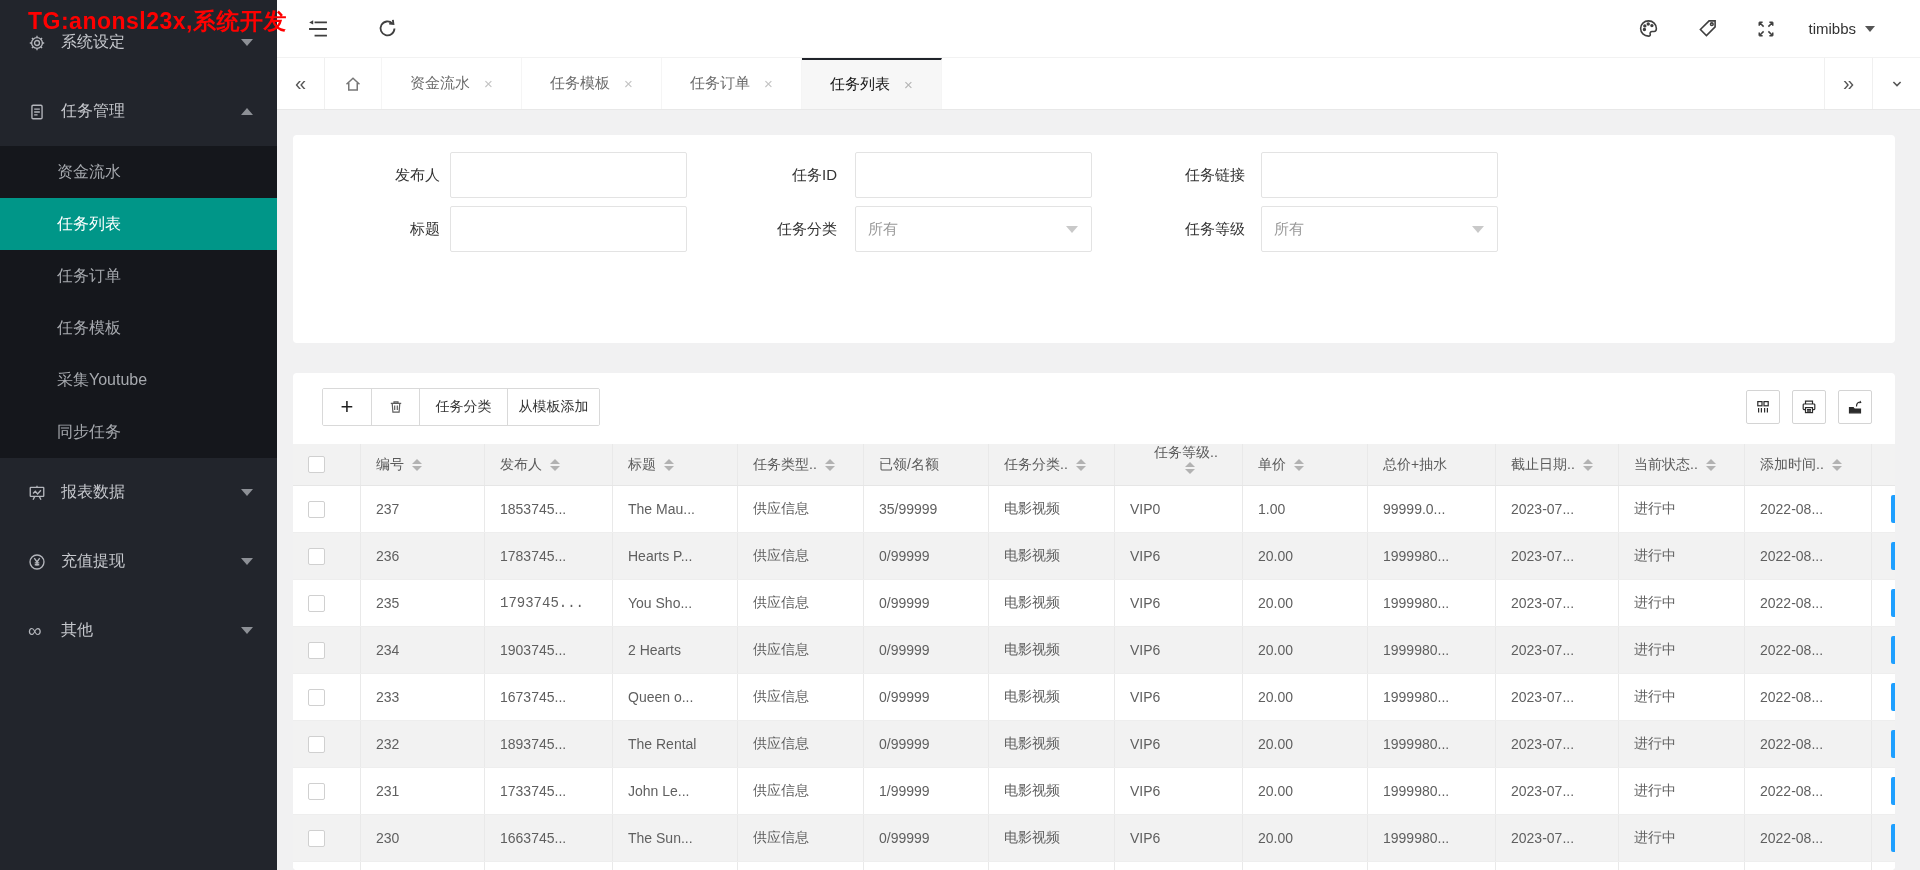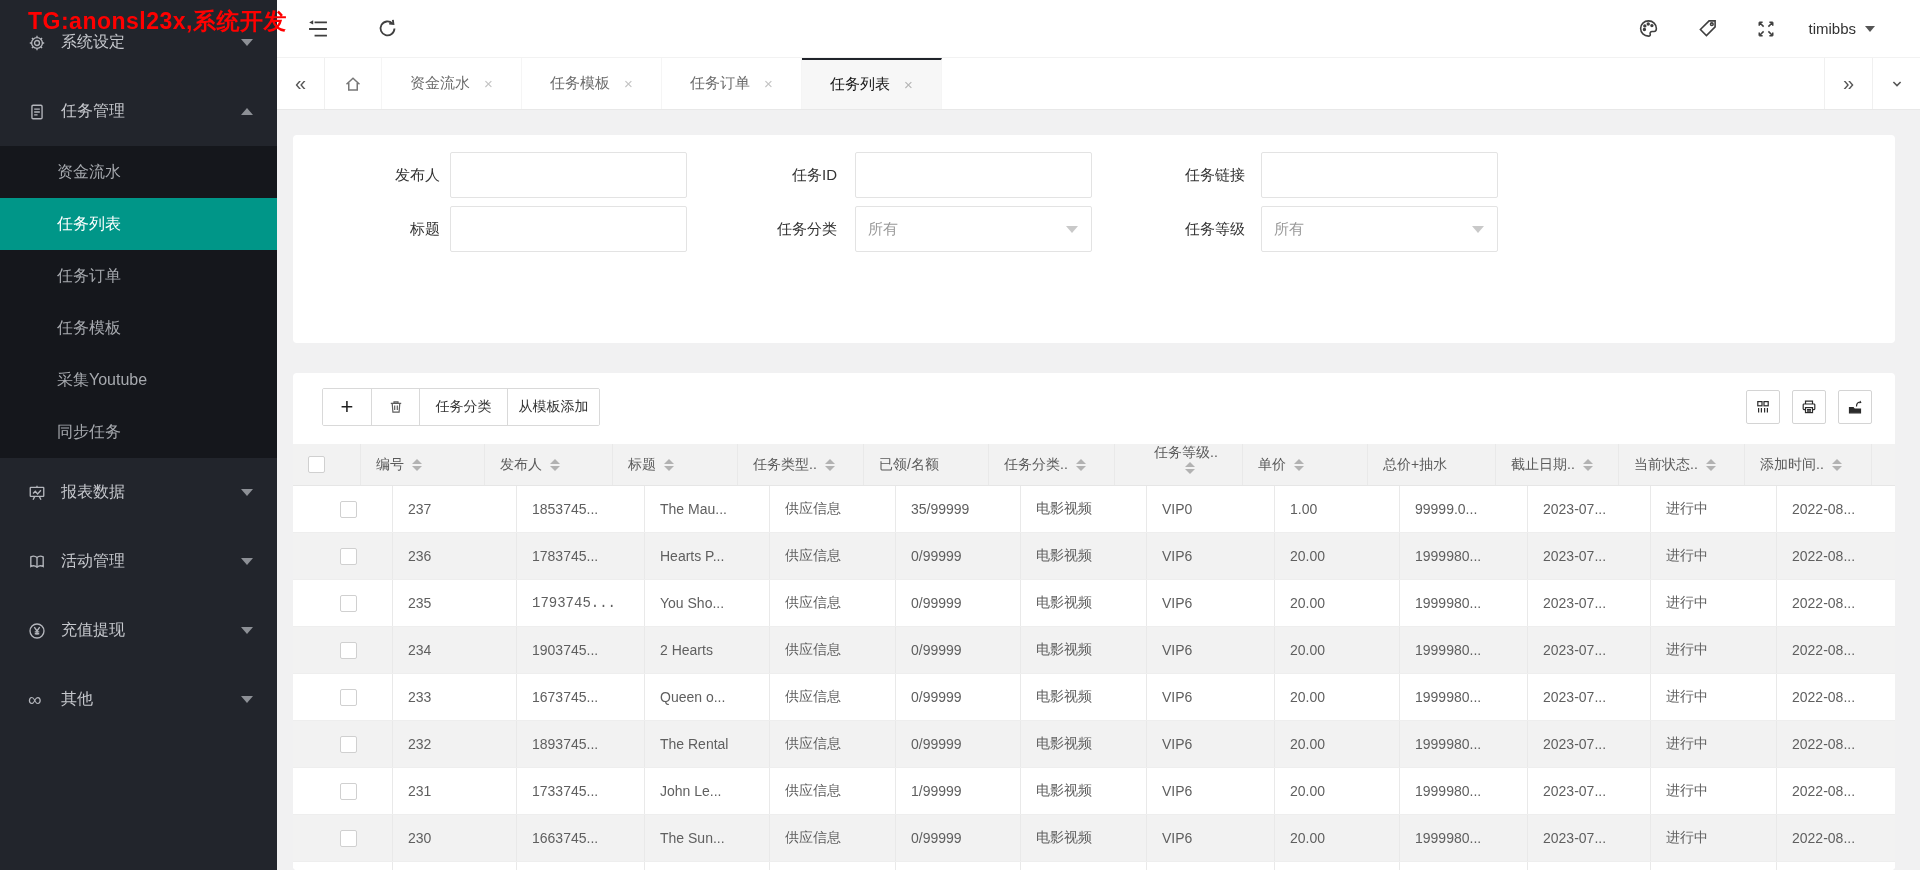--- a/index.html
+++ b/index.html
@@ -67,21 +67,21 @@
   .g-btn:first-child { border-left:none; }
   .g-btn.add { width:48px; font-size:22px; color:#1f1f1f; }
   .g-btn.del { width:48px; color:#5d5d5d; }
   .g-btn.cat { width:88px; }
   .g-btn.tpl { width:92px; }
   .right-tools { margin-left:auto; display:flex; gap:12px; }
   .sq-btn { width:34px; height:34px; border:1px solid #d4d4d4; border-radius:2px; background:#fff; display:flex; align-items:center; justify-content:center; color:#2b2b2b; cursor:pointer; }
 
   .tbl { margin-top:18px; font-size:14px; color:#5f5f5f; }
   .th-row { display:flex; height:42px; background:#f2f2f2; border-bottom:1px solid #e6e6e6; color:#5a5a5a; }
-  .trow { display:flex; height:47px; background:#fff; border-bottom:1px solid #eeeeee;padding-left:32px; }
+  .trow { display:flex; height:47px; background:#fff; border-bottom:1px solid #eeeeee; }
   .trow.alt { background:#f2f2f2; }
   .cell { flex:0 0 auto; display:flex; align-items:center; padding-left:15px; border-right:1px solid #e9e9e9; overflow:hidden; white-space:nowrap; }
   .cell.action { border-right:none; padding-left:0; }
   .cb { width:17px; height:17px; border:1px solid #d0d0d0; border-radius:2px; background:#fff; display:inline-block; cursor:pointer; }
   .sort { display:inline-flex; flex-direction:column; margin-left:8px; gap:2px; cursor:pointer; }
   .s-up { width:0; height:0; border-left:5px solid transparent; border-right:5px solid transparent; border-bottom:5px solid #b2b2b2; }
   .s-dn { width:0; height:0; border-left:5px solid transparent; border-right:5px solid transparent; border-top:5px solid #b2b2b2; }
   .action-btn { margin-left:19px; width:60px; height:28px; background:#1E9FFF; border-radius:2px; cursor:pointer; }
 </style>
 </head>
@@ -136,30 +136,20 @@
         </div>
         <div class="menu-item">
           <span class="svg-i mi-icon">
             <svg width="18" height="18" viewBox="0 0 16 16" fill="none" stroke="currentColor" stroke-width="1.2">
               <rect x="2" y="3" width="12" height="8" rx="0.5"></rect>
               <path d="M4.5 8.5 L6.5 6.5 L8.5 8.8 L11.5 5.5"></path>
               <path d="M6 11 L4.5 14 M10 11 L11.5 14 M8 3 V1.5"></path>
             </svg>
           </span>
           <span class="mi-label">报表数据</span>
-          <span class="caret"></span>
-        </div>
-        <div class="menu-item">
-          <span class="svg-i mi-icon">
-            <svg width="18" height="18" viewBox="0 0 16 16" fill="none" stroke="currentColor" stroke-width="1.2">
-              <path d="M8 4 C6.5 2.7 4 2.6 2.5 3.4 V12 C4 11.2 6.5 11.3 8 12.6 C9.5 11.3 12 11.2 13.5 12 V3.4 C12 2.6 9.5 2.7 8 4 Z"></path>
-              <path d="M8 4 V12.6"></path>
-            </svg>
-          </span>
-          <span class="mi-label">活动管理</span>
           <span class="caret"></span>
         </div>
         <div class="menu-item">
           <span class="svg-i mi-icon">
             <svg width="18" height="18" viewBox="0 0 16 16" fill="none" stroke="currentColor" stroke-width="1.2">
               <circle cx="8" cy="8" r="6.2"></circle>
               <path d="M5.6 4.6 L8 8 L10.4 4.6 M8 8 V11.4 M6 8.8 H10 M6 10.4 H10"></path>
             </svg>
           </span>
           <span class="mi-label">充值提现</span>

